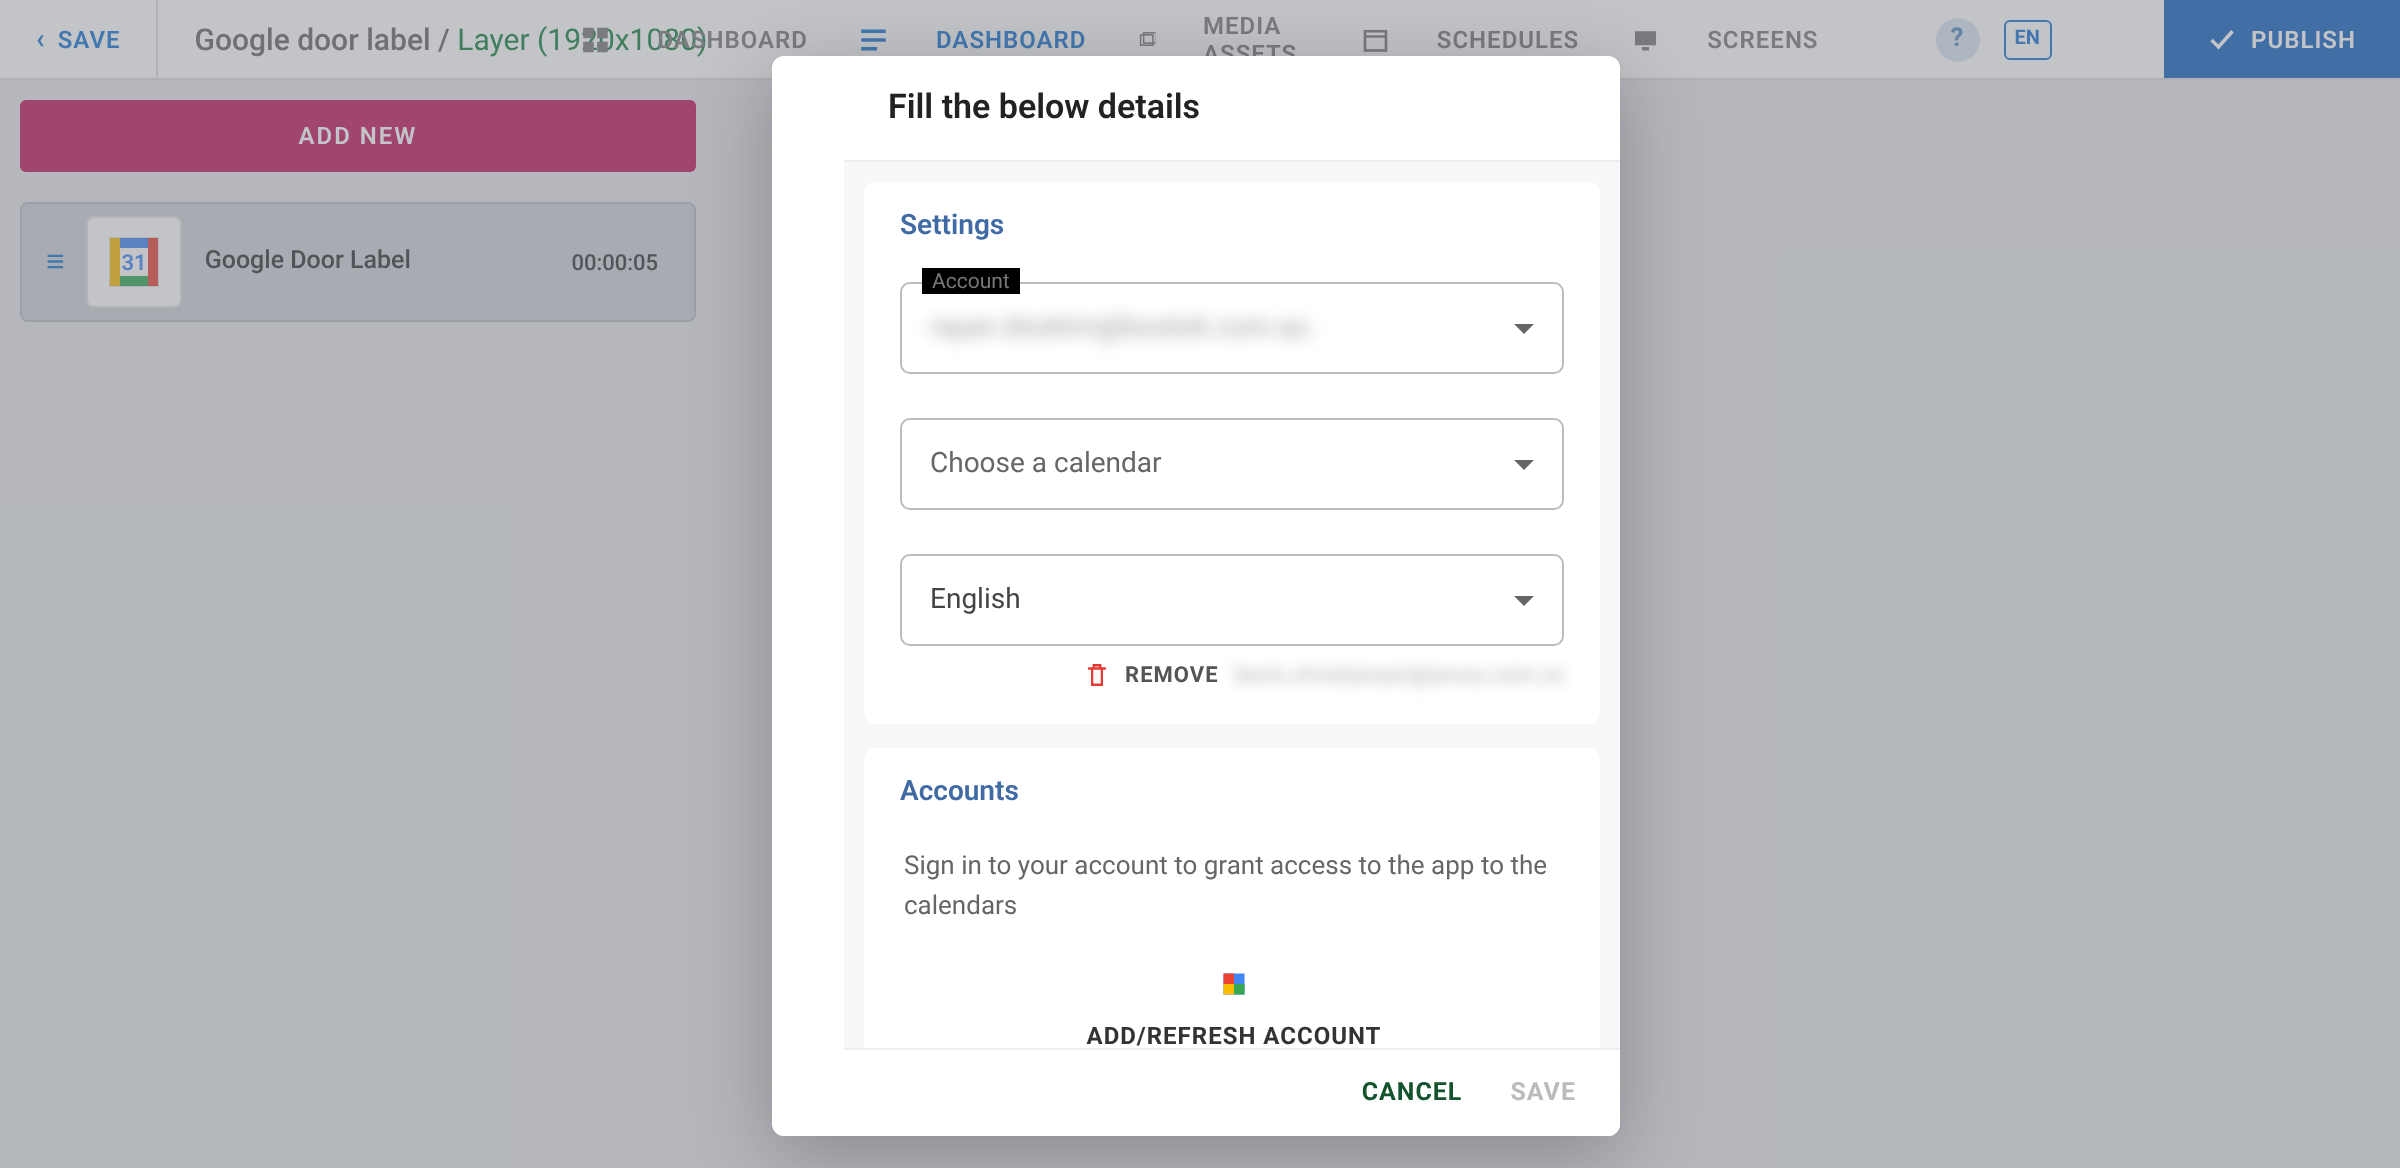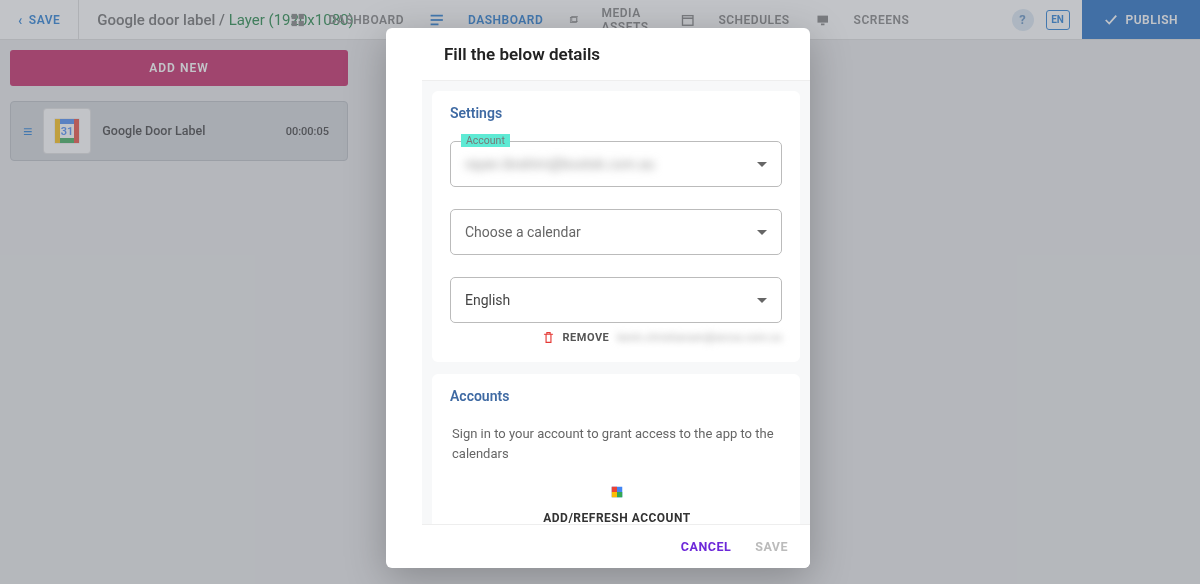--- a/index.html
+++ b/index.html
@@ -78,20 +78,21 @@
     width:24px;height:20px;border:1.5px solid #1976d2;border-radius:3px;
     color:#1976d2;font-size:10px;font-weight:700;
     display:flex;align-items:center;justify-content:center;
     margin-right:12px;cursor:pointer;
   }
   .publish-btn {
     background:#1565c0;color:#fff;height:100%;
     display:flex;align-items:center;gap:8px;
     padding:0 22px;font-size:12px;font-weight:600;letter-spacing:0.5px;
     cursor:pointer;
+    margin-left:44px;
   }
   
   .left-panel {
     position:absolute;
     left:10px; top:50px;
     width:338px;
   }
   .add-new {
     background:#c2185b;color:#fff;height:36px;
     display:flex;align-items:center;justify-content:center;
@@ -143,21 +144,21 @@
     color:#3f6aa3;font-weight:600;font-size:14px;margin-bottom:20px;
   }
   .field {
     position:relative;border:1px solid #bbb;border-radius:5px;
     height:46px;display:flex;align-items:center;padding:0 14px;
     margin-bottom:22px;justify-content:space-between;
     cursor:pointer;background:#fff;
   }
   .field.with-label { margin-top:4px; }
   .field-label {
-    position:absolute;top:-8px;left:10px;background:#5eead4;
+    position:absolute;top:-8px;left:10px;background:#000000;
     padding:0 5px;font-size:10.5px;color:#777;
   }
   .field-value { color:#444;font-size:14px;}
   .field-value.blur { filter:blur(4px);color:#999;}
   .arrow-down {
     width:0;height:0;border-left:5px solid transparent;border-right:5px solid transparent;
     border-top:5px solid #666;
   }
   .remove-row {
     display:flex;align-items:center;justify-content:flex-end;gap:8px;
@@ -171,21 +172,21 @@
     display:flex;align-items:center;gap:12px;
     color:#333;font-size:12px;font-weight:700;letter-spacing:0.5px;
     cursor:pointer;padding-left:2px;flex-direction:column;
   }
   .modal-footer {
     border-top:1px solid #eee;background:#fff;
     display:flex;justify-content:flex-end;gap:24px;
     padding:14px 22px;
   }
   .btn-text { font-size:12.5px;font-weight:700;letter-spacing:0.5px;cursor:pointer;}
-  .btn-cancel { color:#6d28d9;}
+  .btn-cancel { color:#14532d;}
   .btn-save { color:#bbb;}
 </style>
 </head>
 <body>
 
 <div class="topbar">
   <div class="back-btn">
     <span class="chev">‹</span>
     <span>SAVE</span>
   </div>

